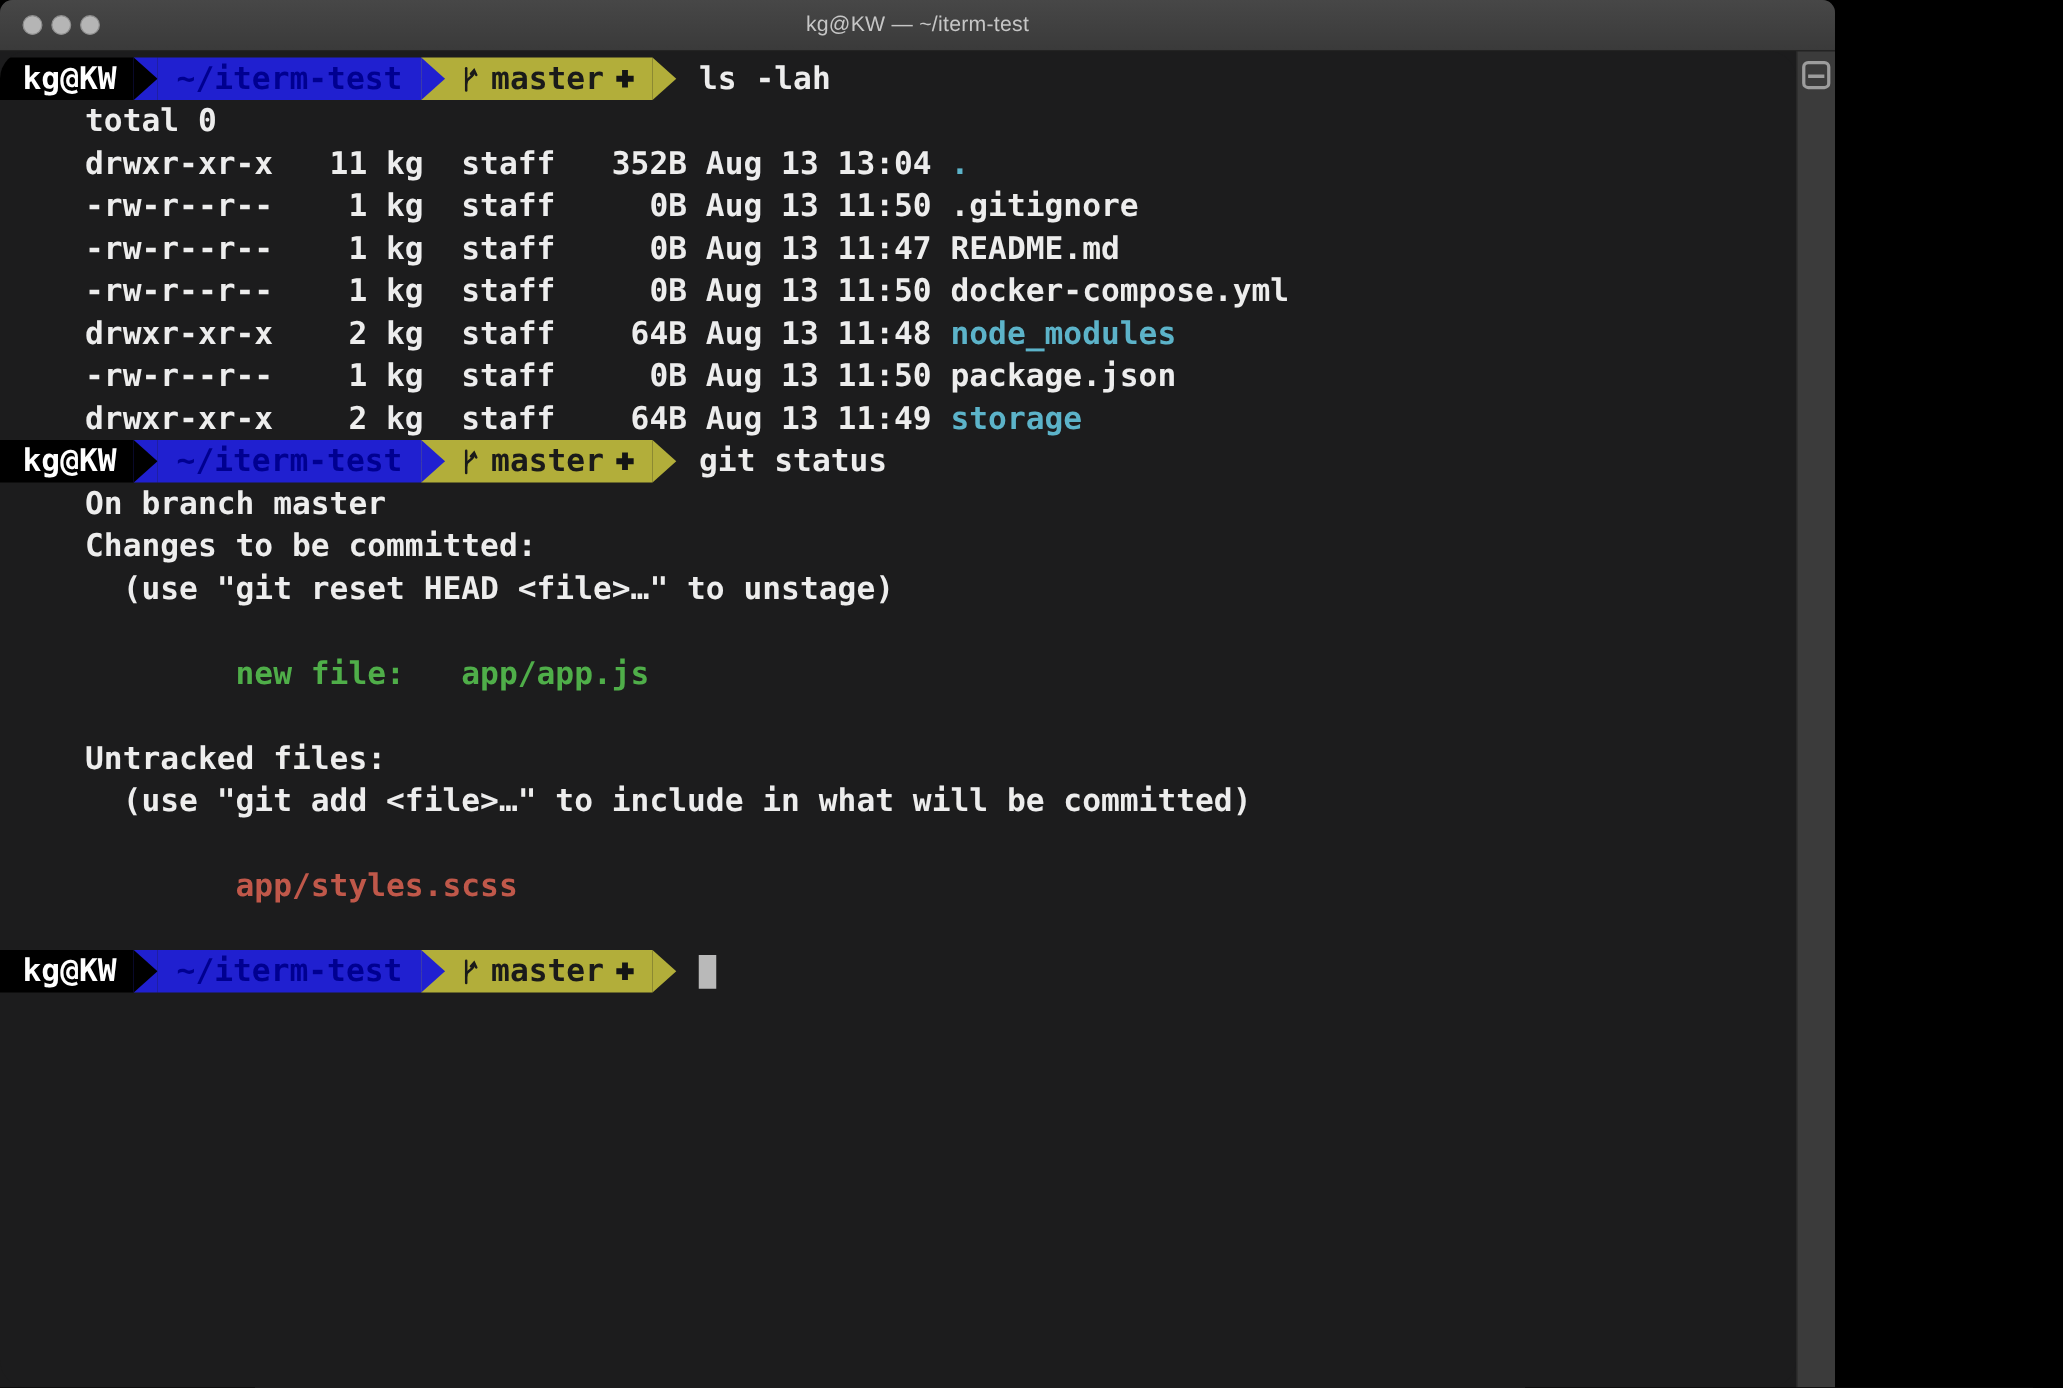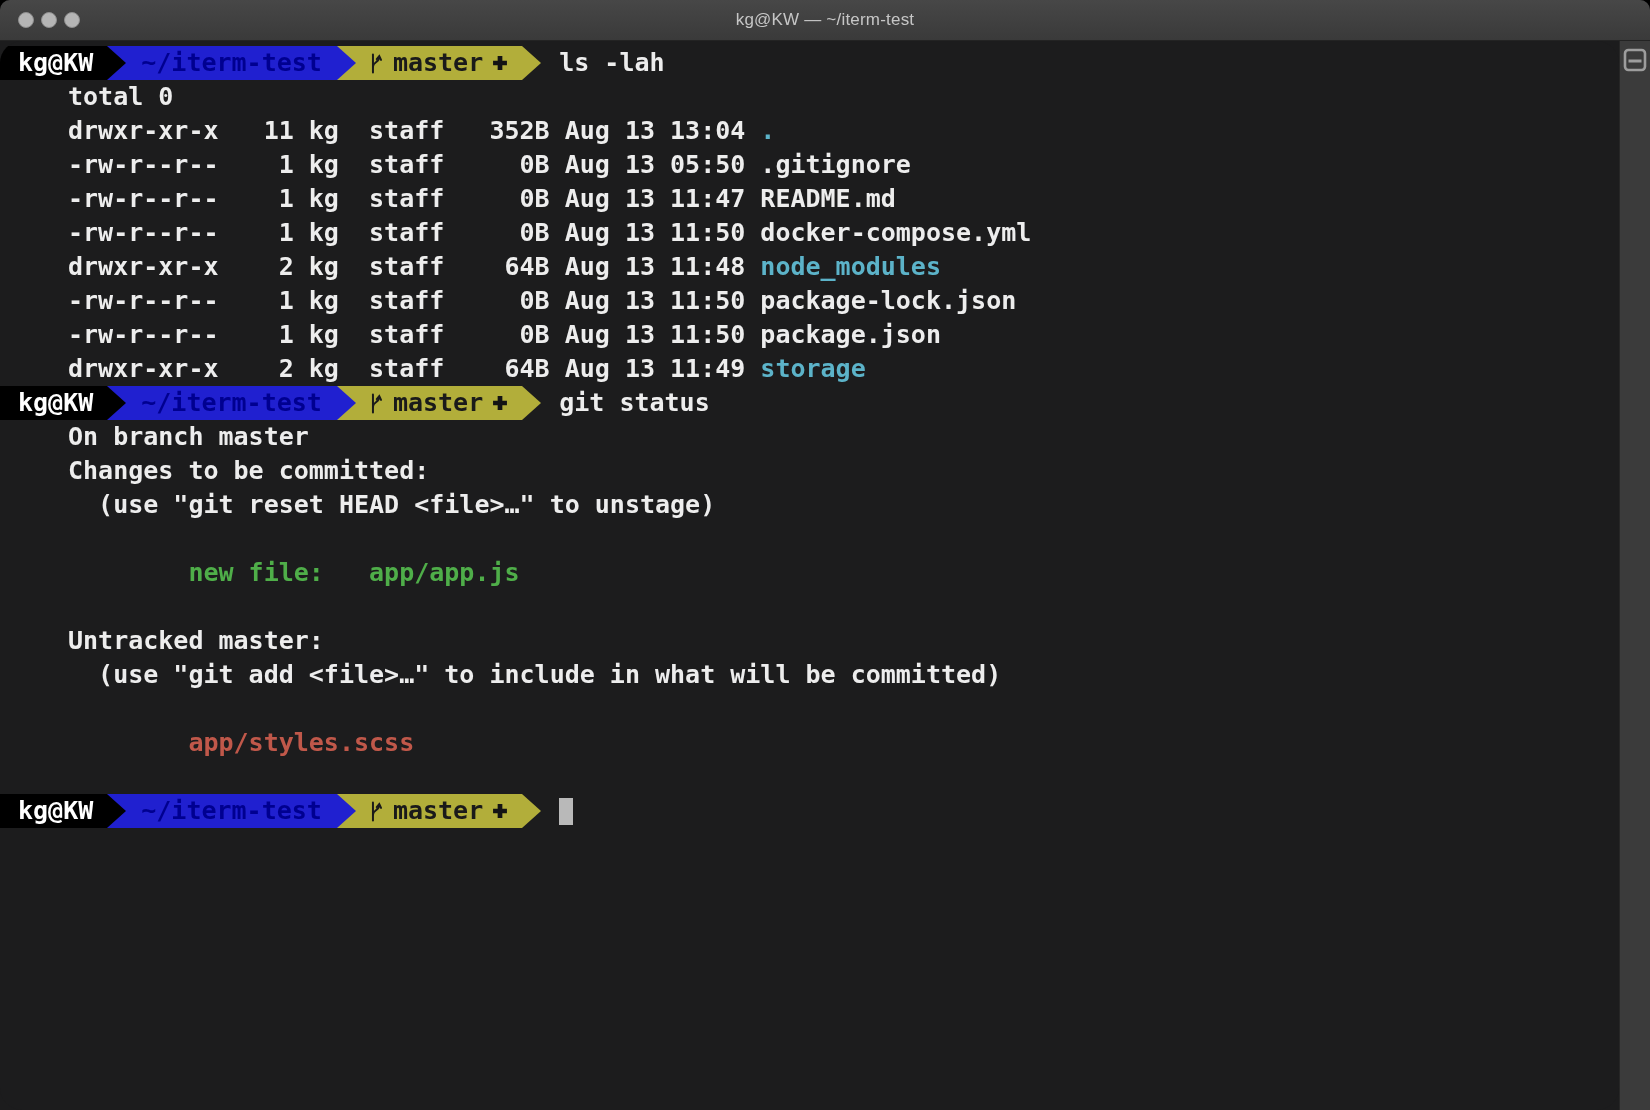--- a/index.html
+++ b/index.html
@@ -5,21 +5,21 @@
   :root{
     --terminal-bg:#1c1c1d; --titlebar-bg:#3f3f3f; --titlebar-text:#c6c6c6;
     --text:#ededed; --cyan:#5cb3c9; --green:#4fae49; --red:#c0584a;
     --prompt-host-bg:#000000; --prompt-host-text:#ffffff;
     --prompt-dir-bg:#2020d0; --prompt-dir-text:#000090;
     --prompt-git-bg:#b2ae3a; --prompt-git-text:#1a1a1a;
     --cursor:#b9b9b9; --scrollbar-bg:#3b3b3b; --traffic-light:#b5b5b5;
   }
   html,body{margin:0;padding:0;background:#000;}
   body{width:1650px;height:1110px;overflow:hidden;}
-  .window{width:1650px;height:1110px;border-radius:10px 10px 0 0;overflow:hidden;
+  .window{width:1468px;height:1110px;border-radius:10px 10px 0 0;overflow:hidden;
     display:flex;flex-direction:column;background:var(--terminal-bg);}
   
   .titlebar{height:40px;flex:0 0 40px;background:linear-gradient(#474747,#3a3a3a);
     border-bottom:1px solid #232323;position:relative;display:flex;align-items:center;justify-content:center;}
   .traffic{position:absolute;left:18px;top:0;height:40px;display:flex;align-items:center;gap:7px;}
   .tl{width:16px;height:16px;border-radius:50%;background:var(--traffic-light);
     border:1px solid #8e8e8e;box-sizing:border-box;padding:0;}
   .title{font:17px "Liberation Sans", sans-serif;color:var(--titlebar-text);letter-spacing:.2px;}
   
   .main{flex:1;display:flex;min-height:0;}
@@ -69,43 +69,42 @@
                   <g fill="none" stroke="#1a1a1a" stroke-width="1.9" stroke-linecap="round">
                     <path d="M4.6 1.5 V18.5"></path>
                     <path d="M4.6 13 C4.6 8.5 10.6 9 10.6 4"></path>
                     <path d="M8.2 5.8 L10.6 3 L12.3 6.6"></path>
                   </g>
                 </svg></span><span>master</span><span><svg width="16" height="16" viewBox="0 0 15 15" style="display:block">
                   <path d="M7.5 1 V14 M1 7.5 H14" stroke="#141414" stroke-width="4.4"></path>
                 </svg></span></span><span class="arrow a3"></span><span class="cmd">ls -lah</span></div>
           <div class="line txt"><span class="fg">total 0</span></div>
           <div class="line txt"><span class="fg">drwxr-xr-x   11 kg  staff   352B Aug 13 13:04 </span><span class="dir">.</span></div>
-          <div class="line txt"><span class="fg">-rw-r--r--    1 kg  staff     0B Aug 13 05:50 .gitignore</span></div>
+          <div class="line txt"><span class="fg">-rw-r--r--    1 kg  staff     0B Aug 13 11:50 .gitignore</span></div>
           <div class="line txt"><span class="fg">-rw-r--r--    1 kg  staff     0B Aug 13 11:47 README.md</span></div>
           <div class="line txt"><span class="fg">-rw-r--r--    1 kg  staff     0B Aug 13 11:50 docker-compose.yml</span></div>
           <div class="line txt"><span class="fg">drwxr-xr-x    2 kg  staff    64B Aug 13 11:48 </span><span class="dir">node_modules</span></div>
-          <div class="line txt"><span class="fg">-rw-r--r--    1 kg  staff     0B Aug 13 11:50 package-lock.json</span></div>
           <div class="line txt"><span class="fg">-rw-r--r--    1 kg  staff     0B Aug 13 11:50 package.json</span></div>
           <div class="line txt"><span class="fg">drwxr-xr-x    2 kg  staff    64B Aug 13 11:49 </span><span class="dir">storage</span></div>
           <div class="line prompt"><span class="seg seg-host">kg@KW</span><span class="arrow a1"></span><span class="seg seg-dir">~/iterm-test</span><span class="arrow a2"></span><span class="seg seg-git"><span><svg width="16" height="21" viewBox="0 0 15 20" style="display:block">
                   <g fill="none" stroke="#1a1a1a" stroke-width="1.9" stroke-linecap="round">
                     <path d="M4.6 1.5 V18.5"></path>
                     <path d="M4.6 13 C4.6 8.5 10.6 9 10.6 4"></path>
                     <path d="M8.2 5.8 L10.6 3 L12.3 6.6"></path>
                   </g>
                 </svg></span><span>master</span><span><svg width="16" height="16" viewBox="0 0 15 15" style="display:block">
                   <path d="M7.5 1 V14 M1 7.5 H14" stroke="#141414" stroke-width="4.4"></path>
                 </svg></span></span><span class="arrow a3"></span><span class="cmd">git status</span></div>
           <div class="line txt"><span class="fg">On branch master</span></div>
           <div class="line txt"><span class="fg">Changes to be committed:</span></div>
           <div class="line txt"><span class="fg">  (use "git reset HEAD &lt;file&gt;…" to unstage)</span></div>
           <div class="line"></div>
           <div class="line txt"><span class="green">        new file:   app/app.js</span></div>
           <div class="line"></div>
-          <div class="line txt"><span class="fg">Untracked master:</span></div>
+          <div class="line txt"><span class="fg">Untracked files:</span></div>
           <div class="line txt"><span class="fg">  (use "git add &lt;file&gt;…" to include in what will be committed)</span></div>
           <div class="line"></div>
           <div class="line txt"><span class="red">        app/styles.scss</span></div>
           <div class="line"></div>
           <div class="line prompt"><span class="seg seg-host">kg@KW</span><span class="arrow a1"></span><span class="seg seg-dir">~/iterm-test</span><span class="arrow a2"></span><span class="seg seg-git"><span><svg width="16" height="21" viewBox="0 0 15 20" style="display:block">
                   <g fill="none" stroke="#1a1a1a" stroke-width="1.9" stroke-linecap="round">
                     <path d="M4.6 1.5 V18.5"></path>
                     <path d="M4.6 13 C4.6 8.5 10.6 9 10.6 4"></path>
                     <path d="M8.2 5.8 L10.6 3 L12.3 6.6"></path>
                   </g>

